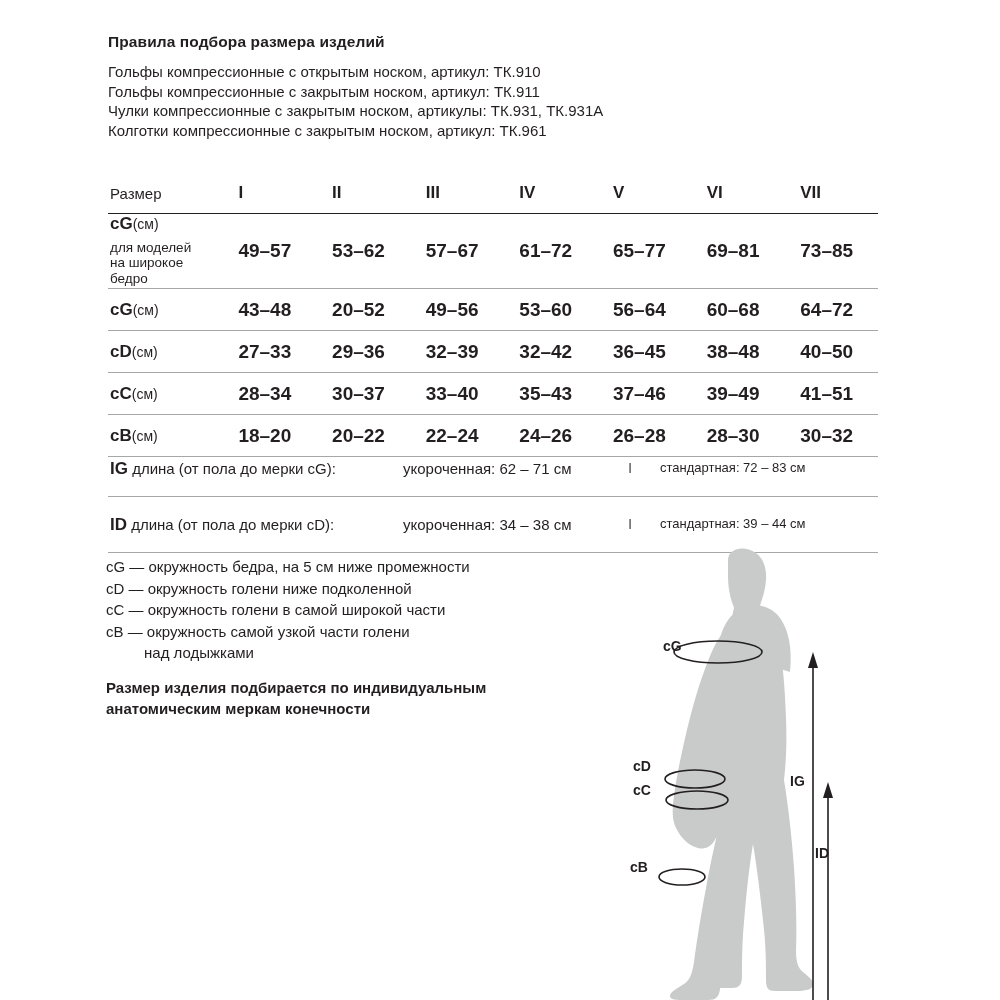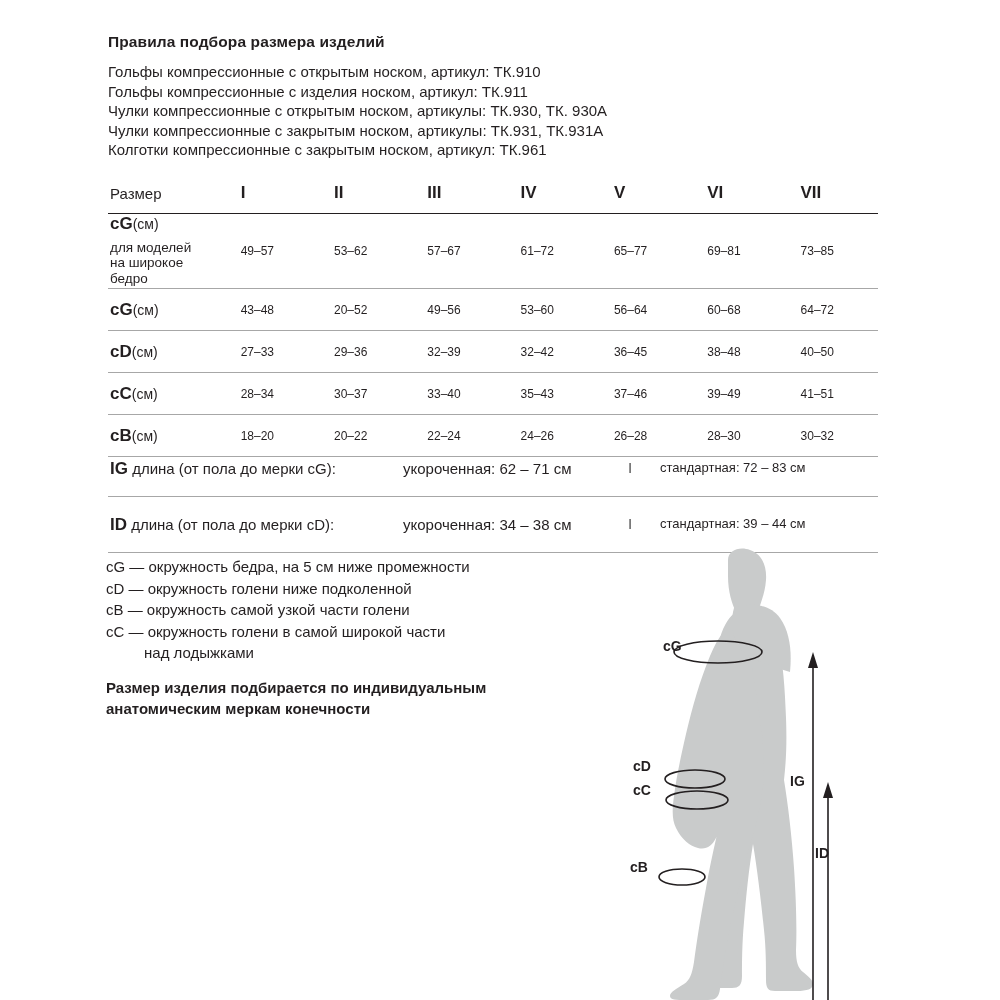--- a/index.html
+++ b/index.html
@@ -83,22 +83,22 @@
     font-weight: normal;
   }
   table.sizes td.rowlabel .sub {
     font-size: 13.5px;
     font-weight: normal;
     line-height: 15.5px;
     display: block;
     margin-top: 8px;
   }
   table.sizes td.val {
-    font-size: 12px;
-    font-weight: normal;
+    font-size: 19px;
+    font-weight: bold;
     padding-left: 16px;
     border-bottom: 1px solid #a7a7a7;
   }
   table.sizes tr.r-wide td { height: 74px; }
   table.sizes tr.r-norm td { height: 41px; }
 
   
   .lenrow {
     position: absolute;
     left: 108px;
@@ -175,22 +175,21 @@
 </style>
 </head>
 <body>
 
 <div class="page">
 
   <div class="title">Правила подбора размера изделий</div>
 
   <div class="products">
     <div>Гольфы компрессионные с открытым носком, артикул: ТК.910</div>
-    <div>Гольфы компрессионные с изделия носком, артикул: ТК.911</div>
-    <div>Чулки компрессионные с открытым носком, артикулы: ТК.930, ТК. 930А</div>
+    <div>Гольфы компрессионные с закрытым носком, артикул: ТК.911</div>
     <div>Чулки компрессионные с закрытым носком, артикулы: ТК.931, ТК.931А</div>
     <div>Колготки компрессионные с закрытым носком, артикул: ТК.961</div>
   </div>
 
   <table class="sizes">
     <thead>
       <tr>
         <th class="hdr-label">Размер</th>
         <th class="hdr-roman">I</th>
         <th class="hdr-roman">II</th>
@@ -282,22 +281,22 @@
       <span>длина (от пола до мерки cD):</span>
     </div>
     <div class="short">укороченная: 34 – 38 см</div>
     <div class="sep">I</div>
     <div class="std">стандартная: 39 – 44 см</div>
   </div>
 
   <div class="legend">
     <div>cG — окружность бедра, на 5 см ниже промежности</div>
     <div>cD — окружность голени ниже подколенной</div>
+    <div>cC — окружность голени в самой широкой части</div>
     <div>cB — окружность самой узкой части голени</div>
-    <div>cC — окружность голени в самой широкой части</div>
     <span class="ind">над лодыжками</span>
     <span class="bold">Размер изделия подбирается по индивидуальным</span>
     <span class="bold" style="margin-top:0">анатомическим меркам конечности</span>
   </div>
 
   <div class="figure">
     <svg width="400" height="452" viewBox="0 0 400 452">
 
       <path fill="#c9cbcb" d="M128 12 C128 2 140 -2 150 2 C162 6 167 18 166 32 C165 46 160 56 158 64
            C166 68 174 76 178 92 C183 112 185 142 186 170

